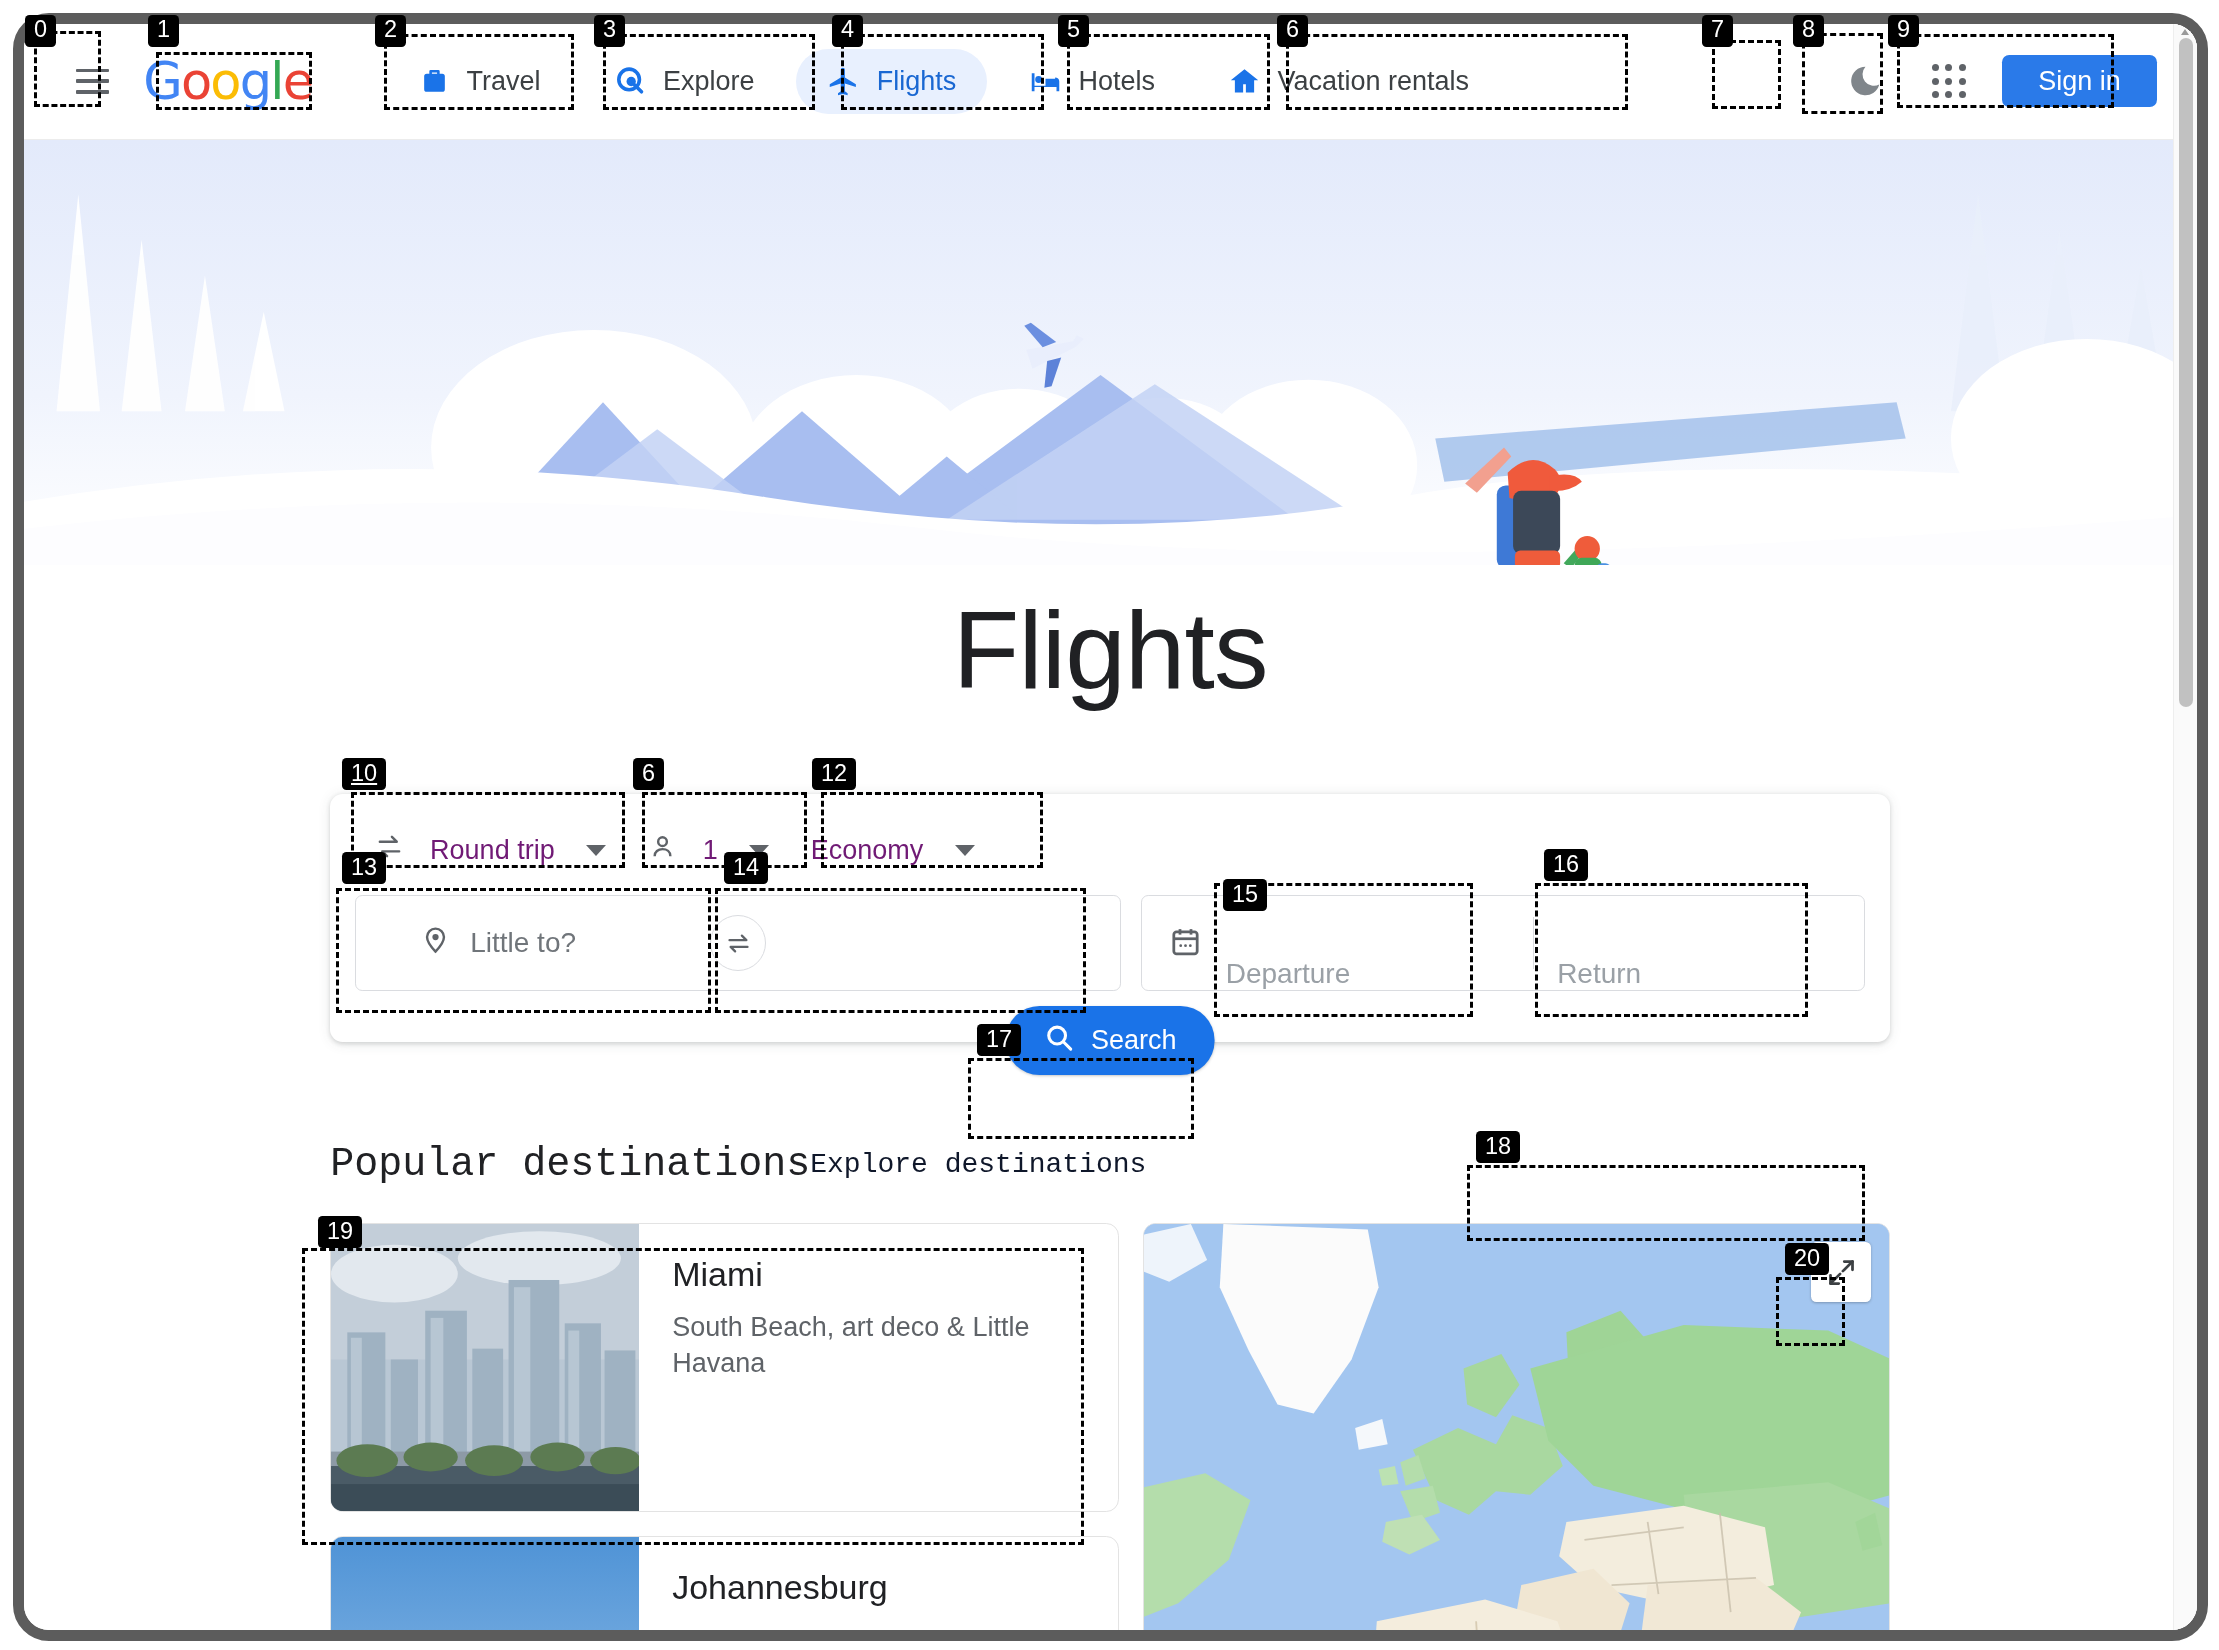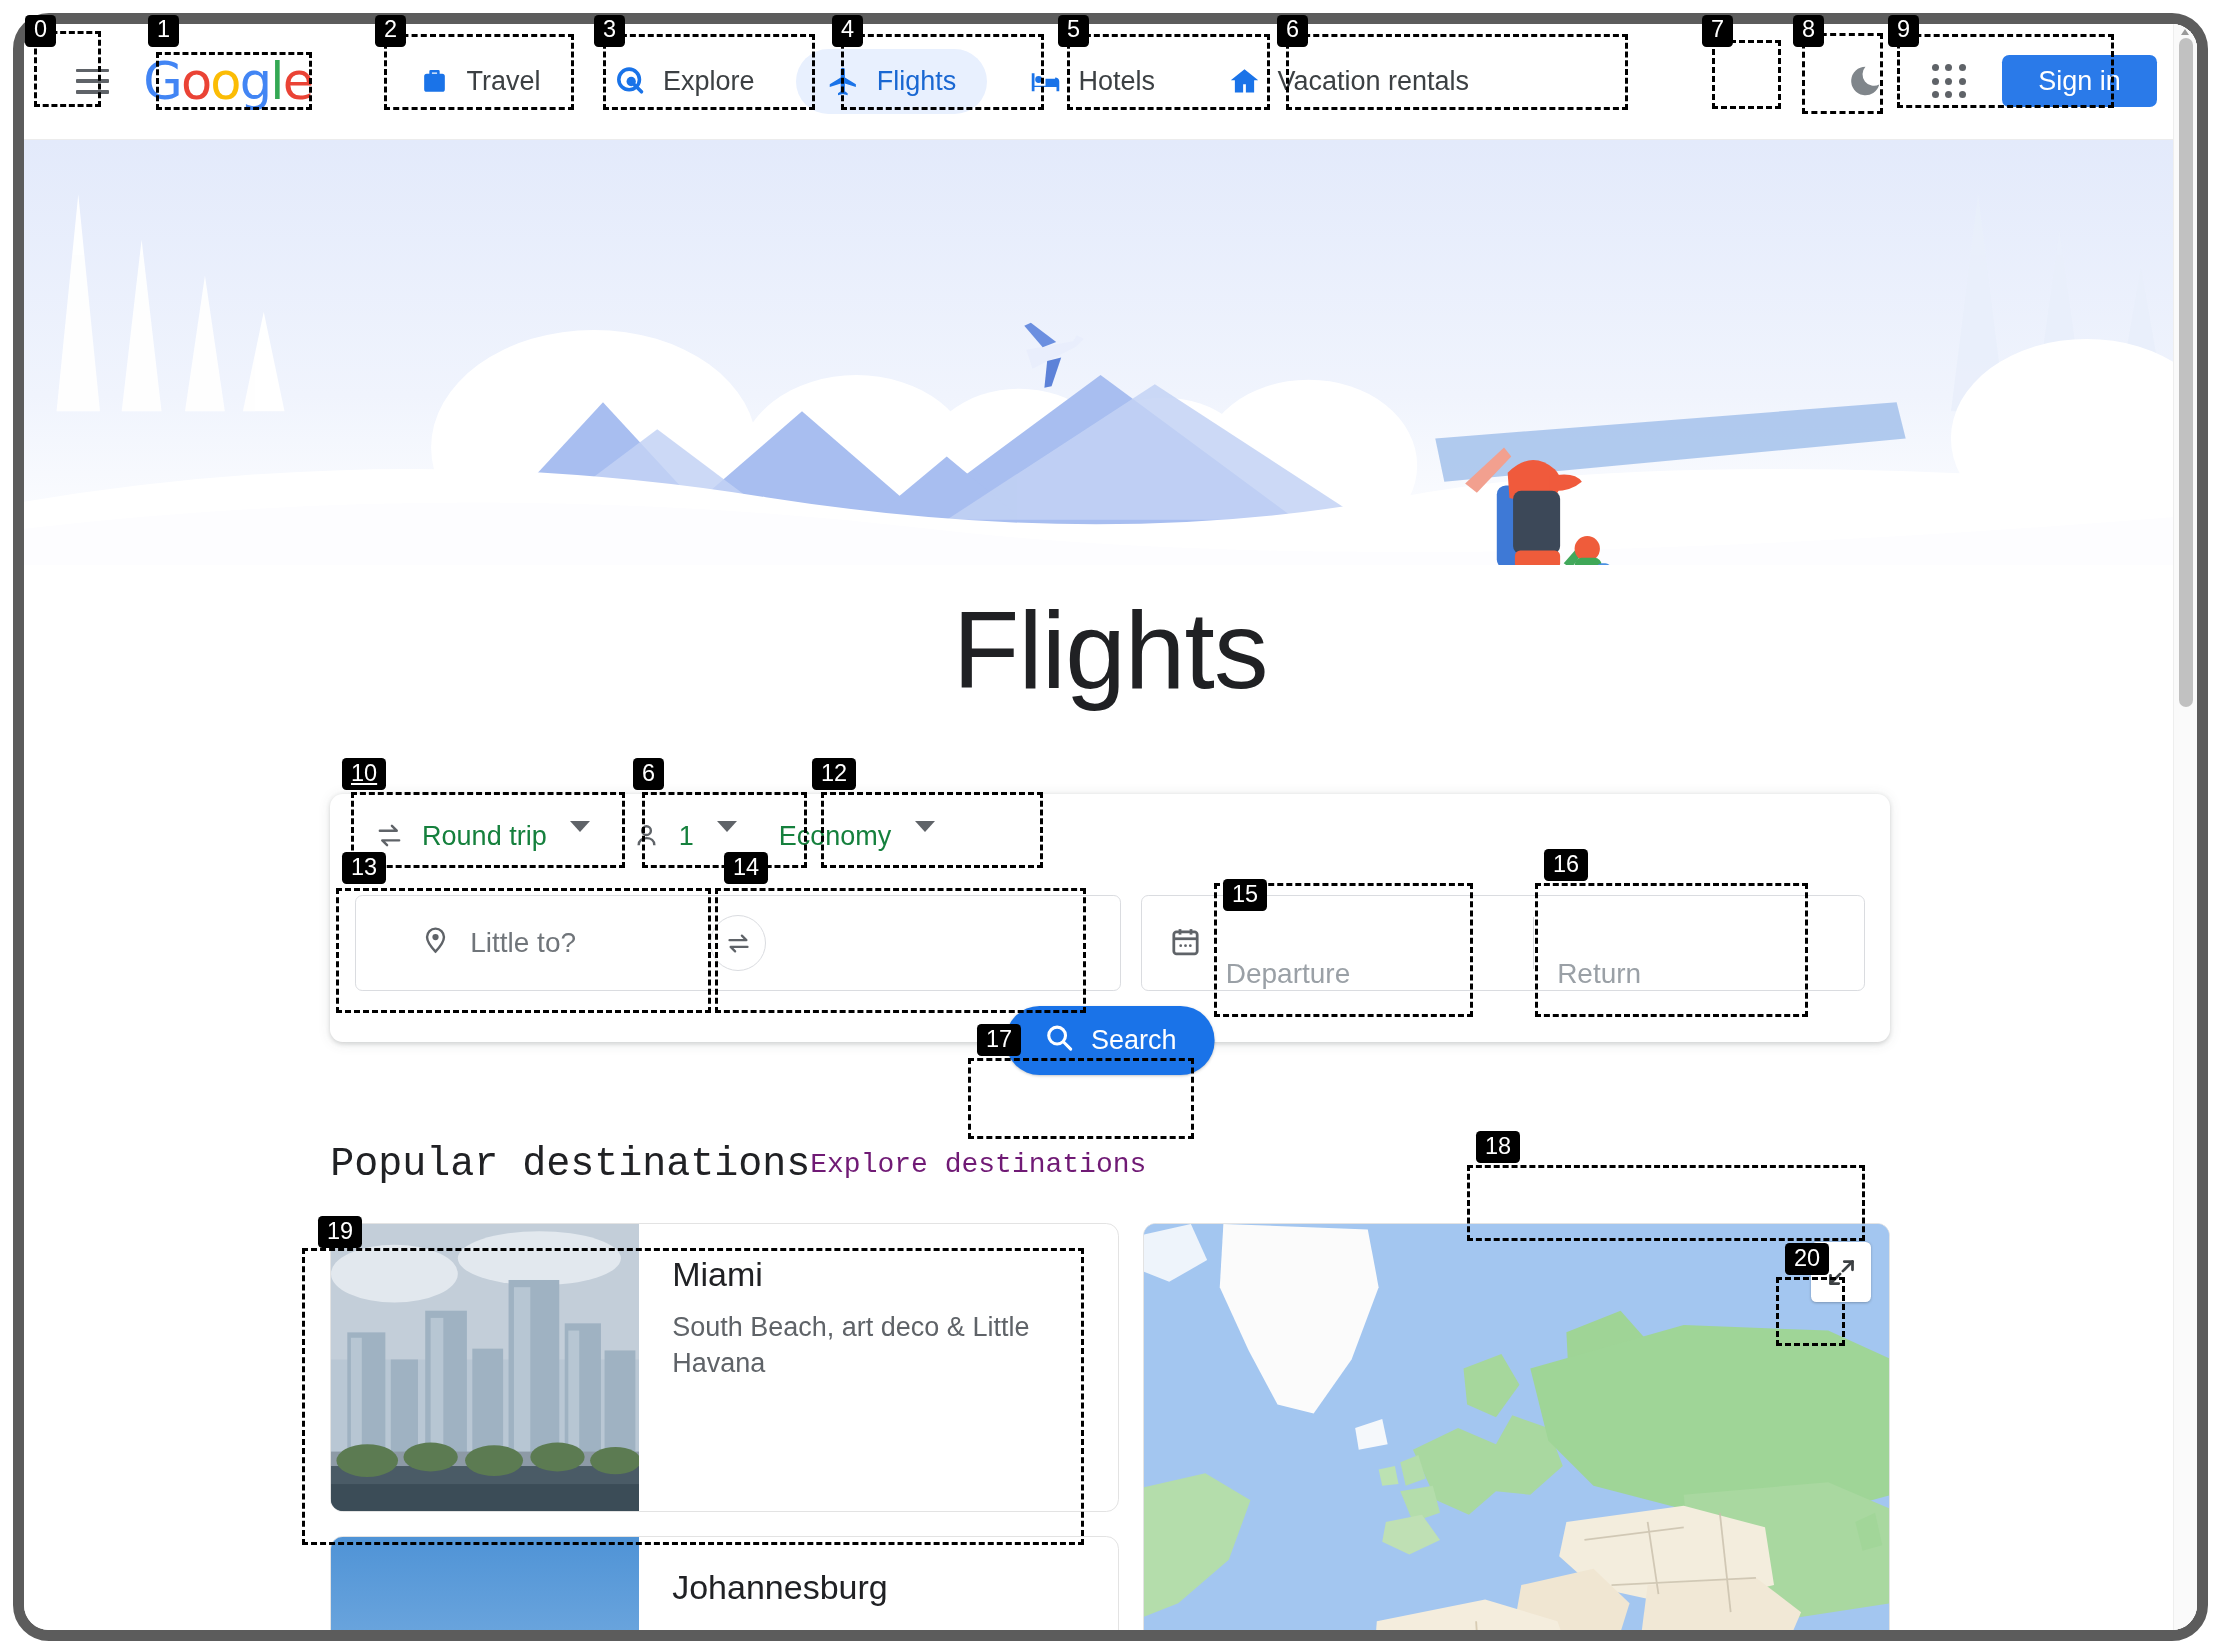--- a/index.html
+++ b/index.html
@@ -171,27 +171,27 @@
     border-radius: 12.7px;
     box-shadow: 0 1.8px 4.5px rgba(60,64,67,.18), 0 1.8px 12.7px rgba(60,64,67,.10);
     padding: 22px 25px 51px;
   }
   .opt-row {
     display: flex; align-items: center;
     gap: 9px;
     padding: 5.4px 3.6px 16.3px;
   }
   .opt {
-    display: flex; 
-    gap: 18px;
+    display: flex; align-items: center;
+    gap: 26px;
     height: 58px;
     padding: 0 16.3px;
     border-radius: 7.2px;
     font-size: 27px;
-    color: #15803d;
+    color: #701a75;
     cursor: pointer;
     white-space: nowrap;
   }
   .caret {
     width: 0; height: 0;
     border-left: 10px solid transparent;
     border-right: 10px solid transparent;
     border-top: 11px solid #5f6368;
     margin-left: 5.4px;
   }
@@ -275,21 +275,21 @@
     margin: 100px auto 0;
     position: relative;
   }
   #popular-header {
     display: flex; align-items: center; 
     margin-bottom: 36px;
     font-family: Liberation Mono, monospace;
   }
   #popular-title { font-size: 40px; color: #202124; font-weight: 400; }
   #explore-link {
-    font-size: 28px; color: #701a75; cursor: pointer; text-decoration: none;
+    font-size: 28px; color: #0f172a; cursor: pointer; text-decoration: none;
   }
   #popular-body { display: flex; gap: 23.5px; }
   #dest-list { width: 789px; display: flex; flex-direction: column; gap: 23.5px; }
   .dest-card {
     display: flex;
     background: #ffffff;
     border: 0.9px solid #e3e3e3;
     border-radius: 12.7px;
     overflow: hidden;
     height: 289px;

